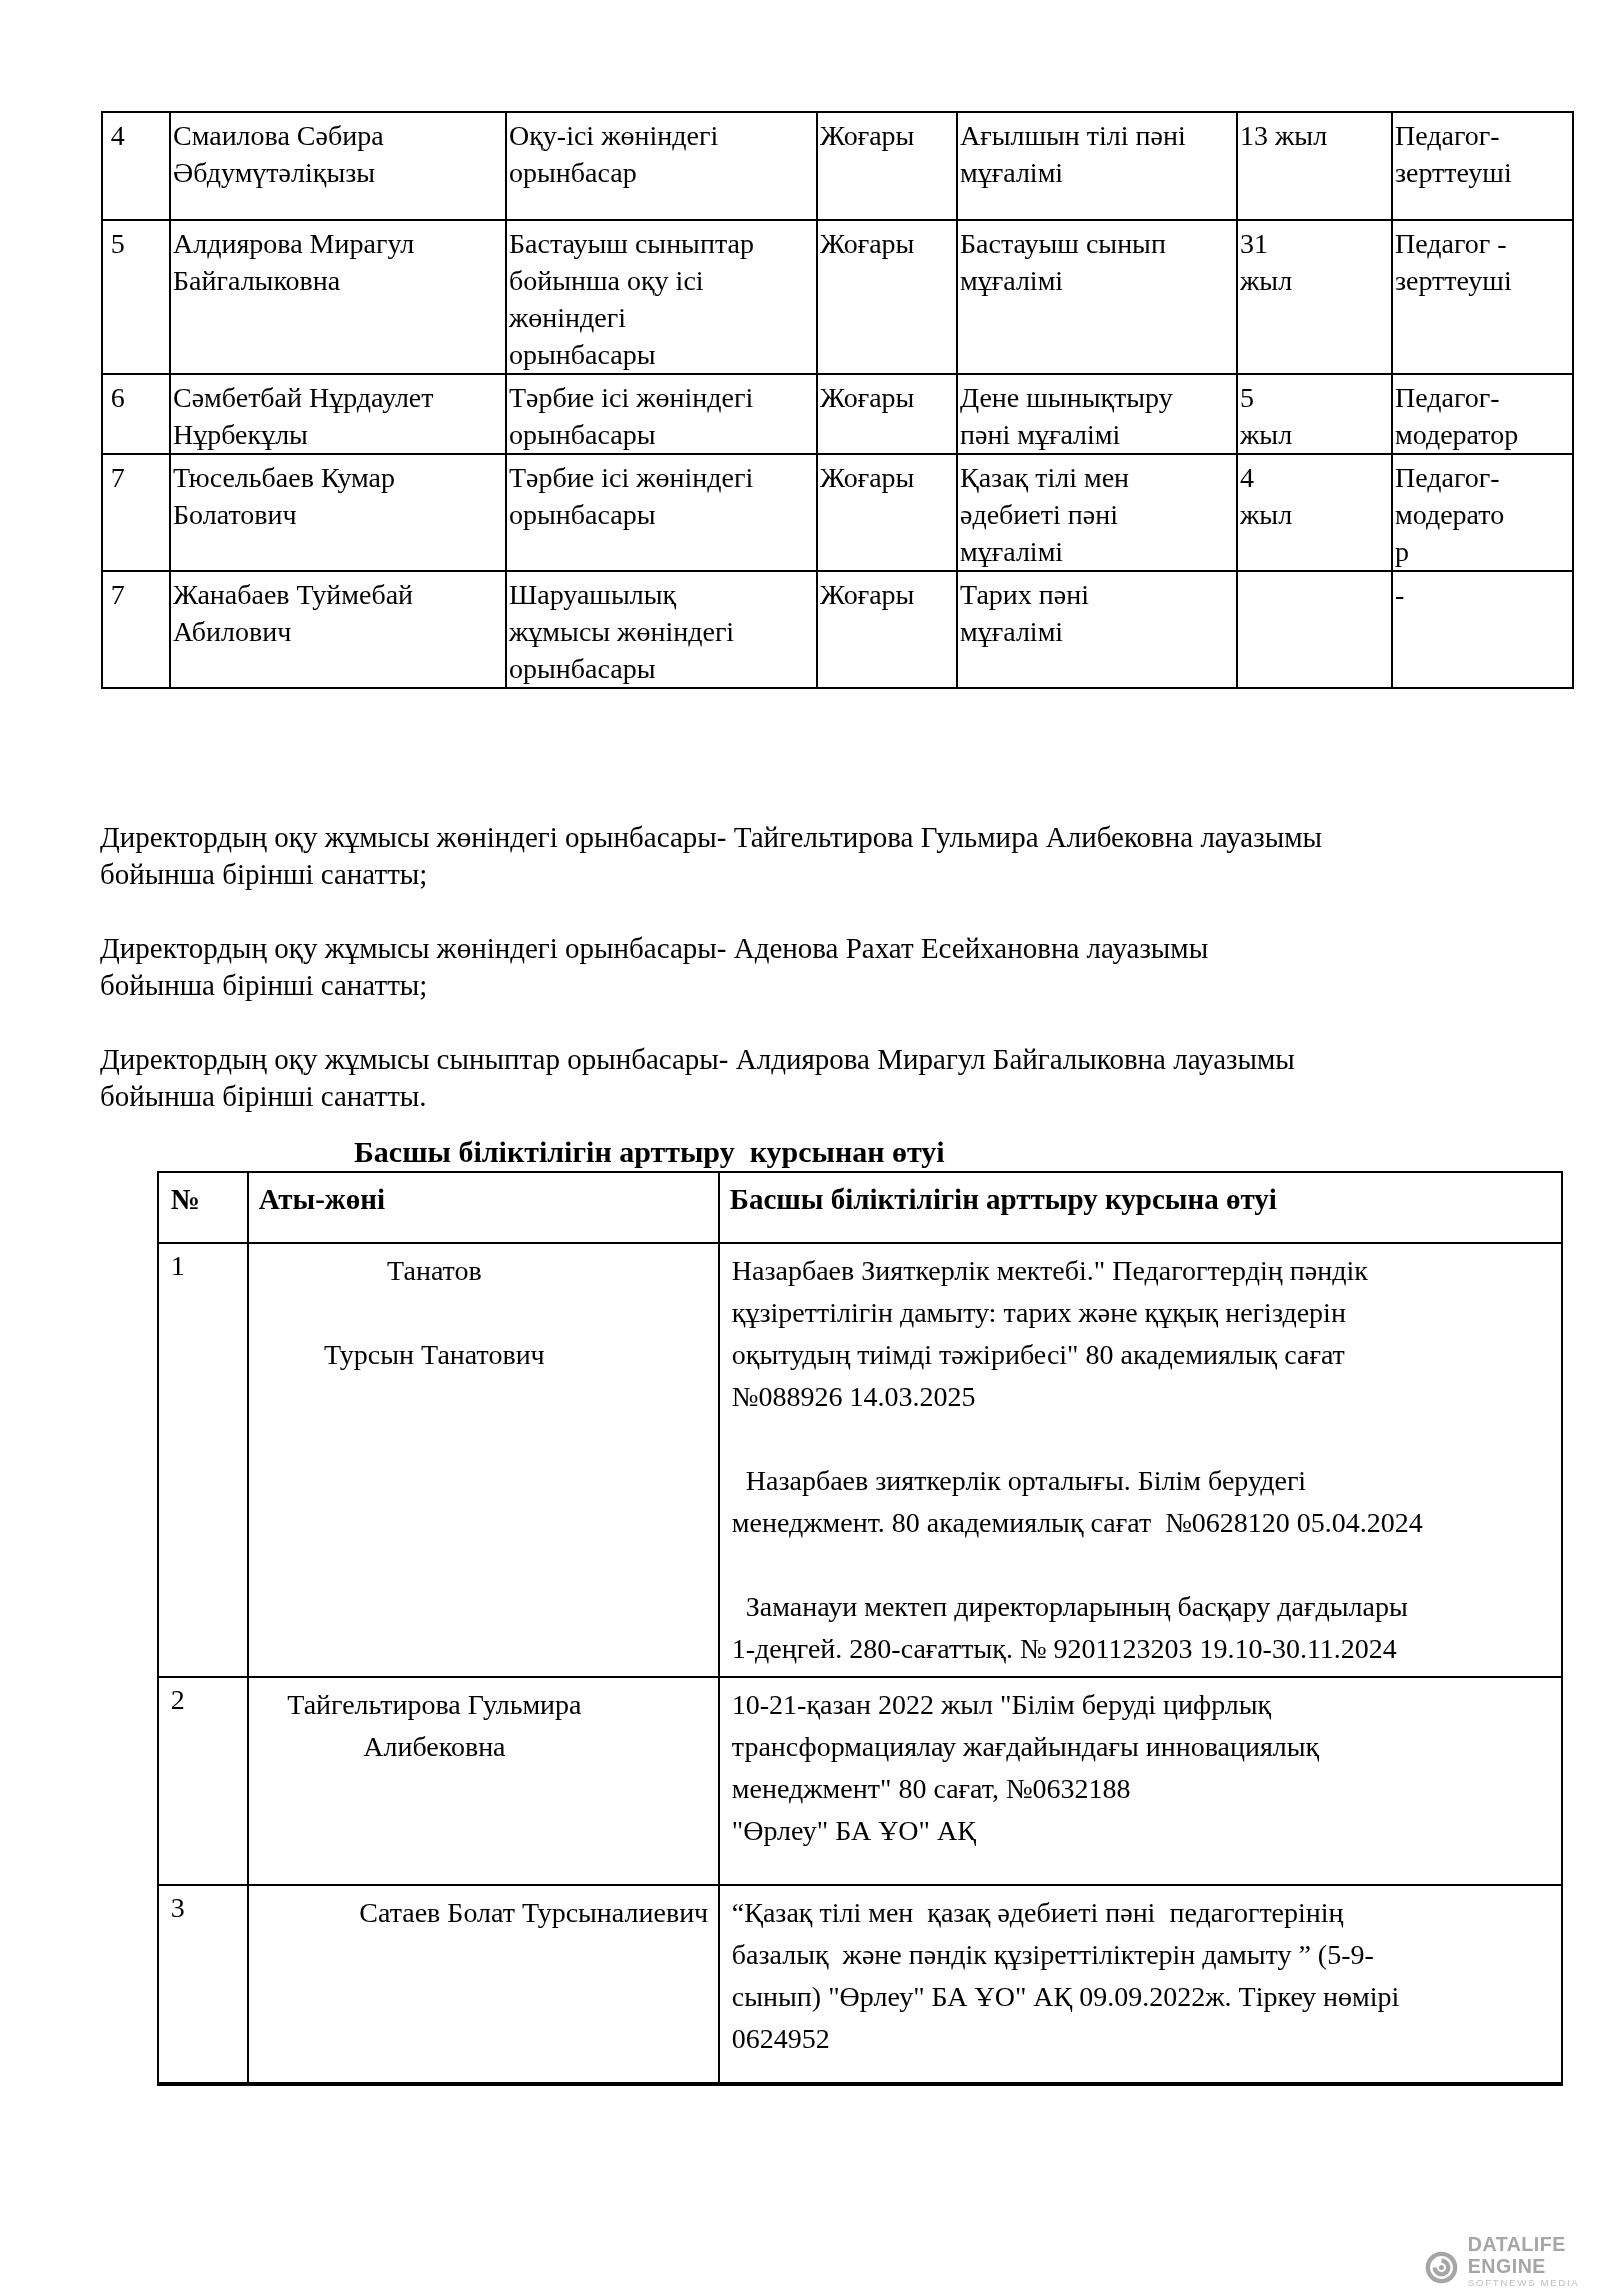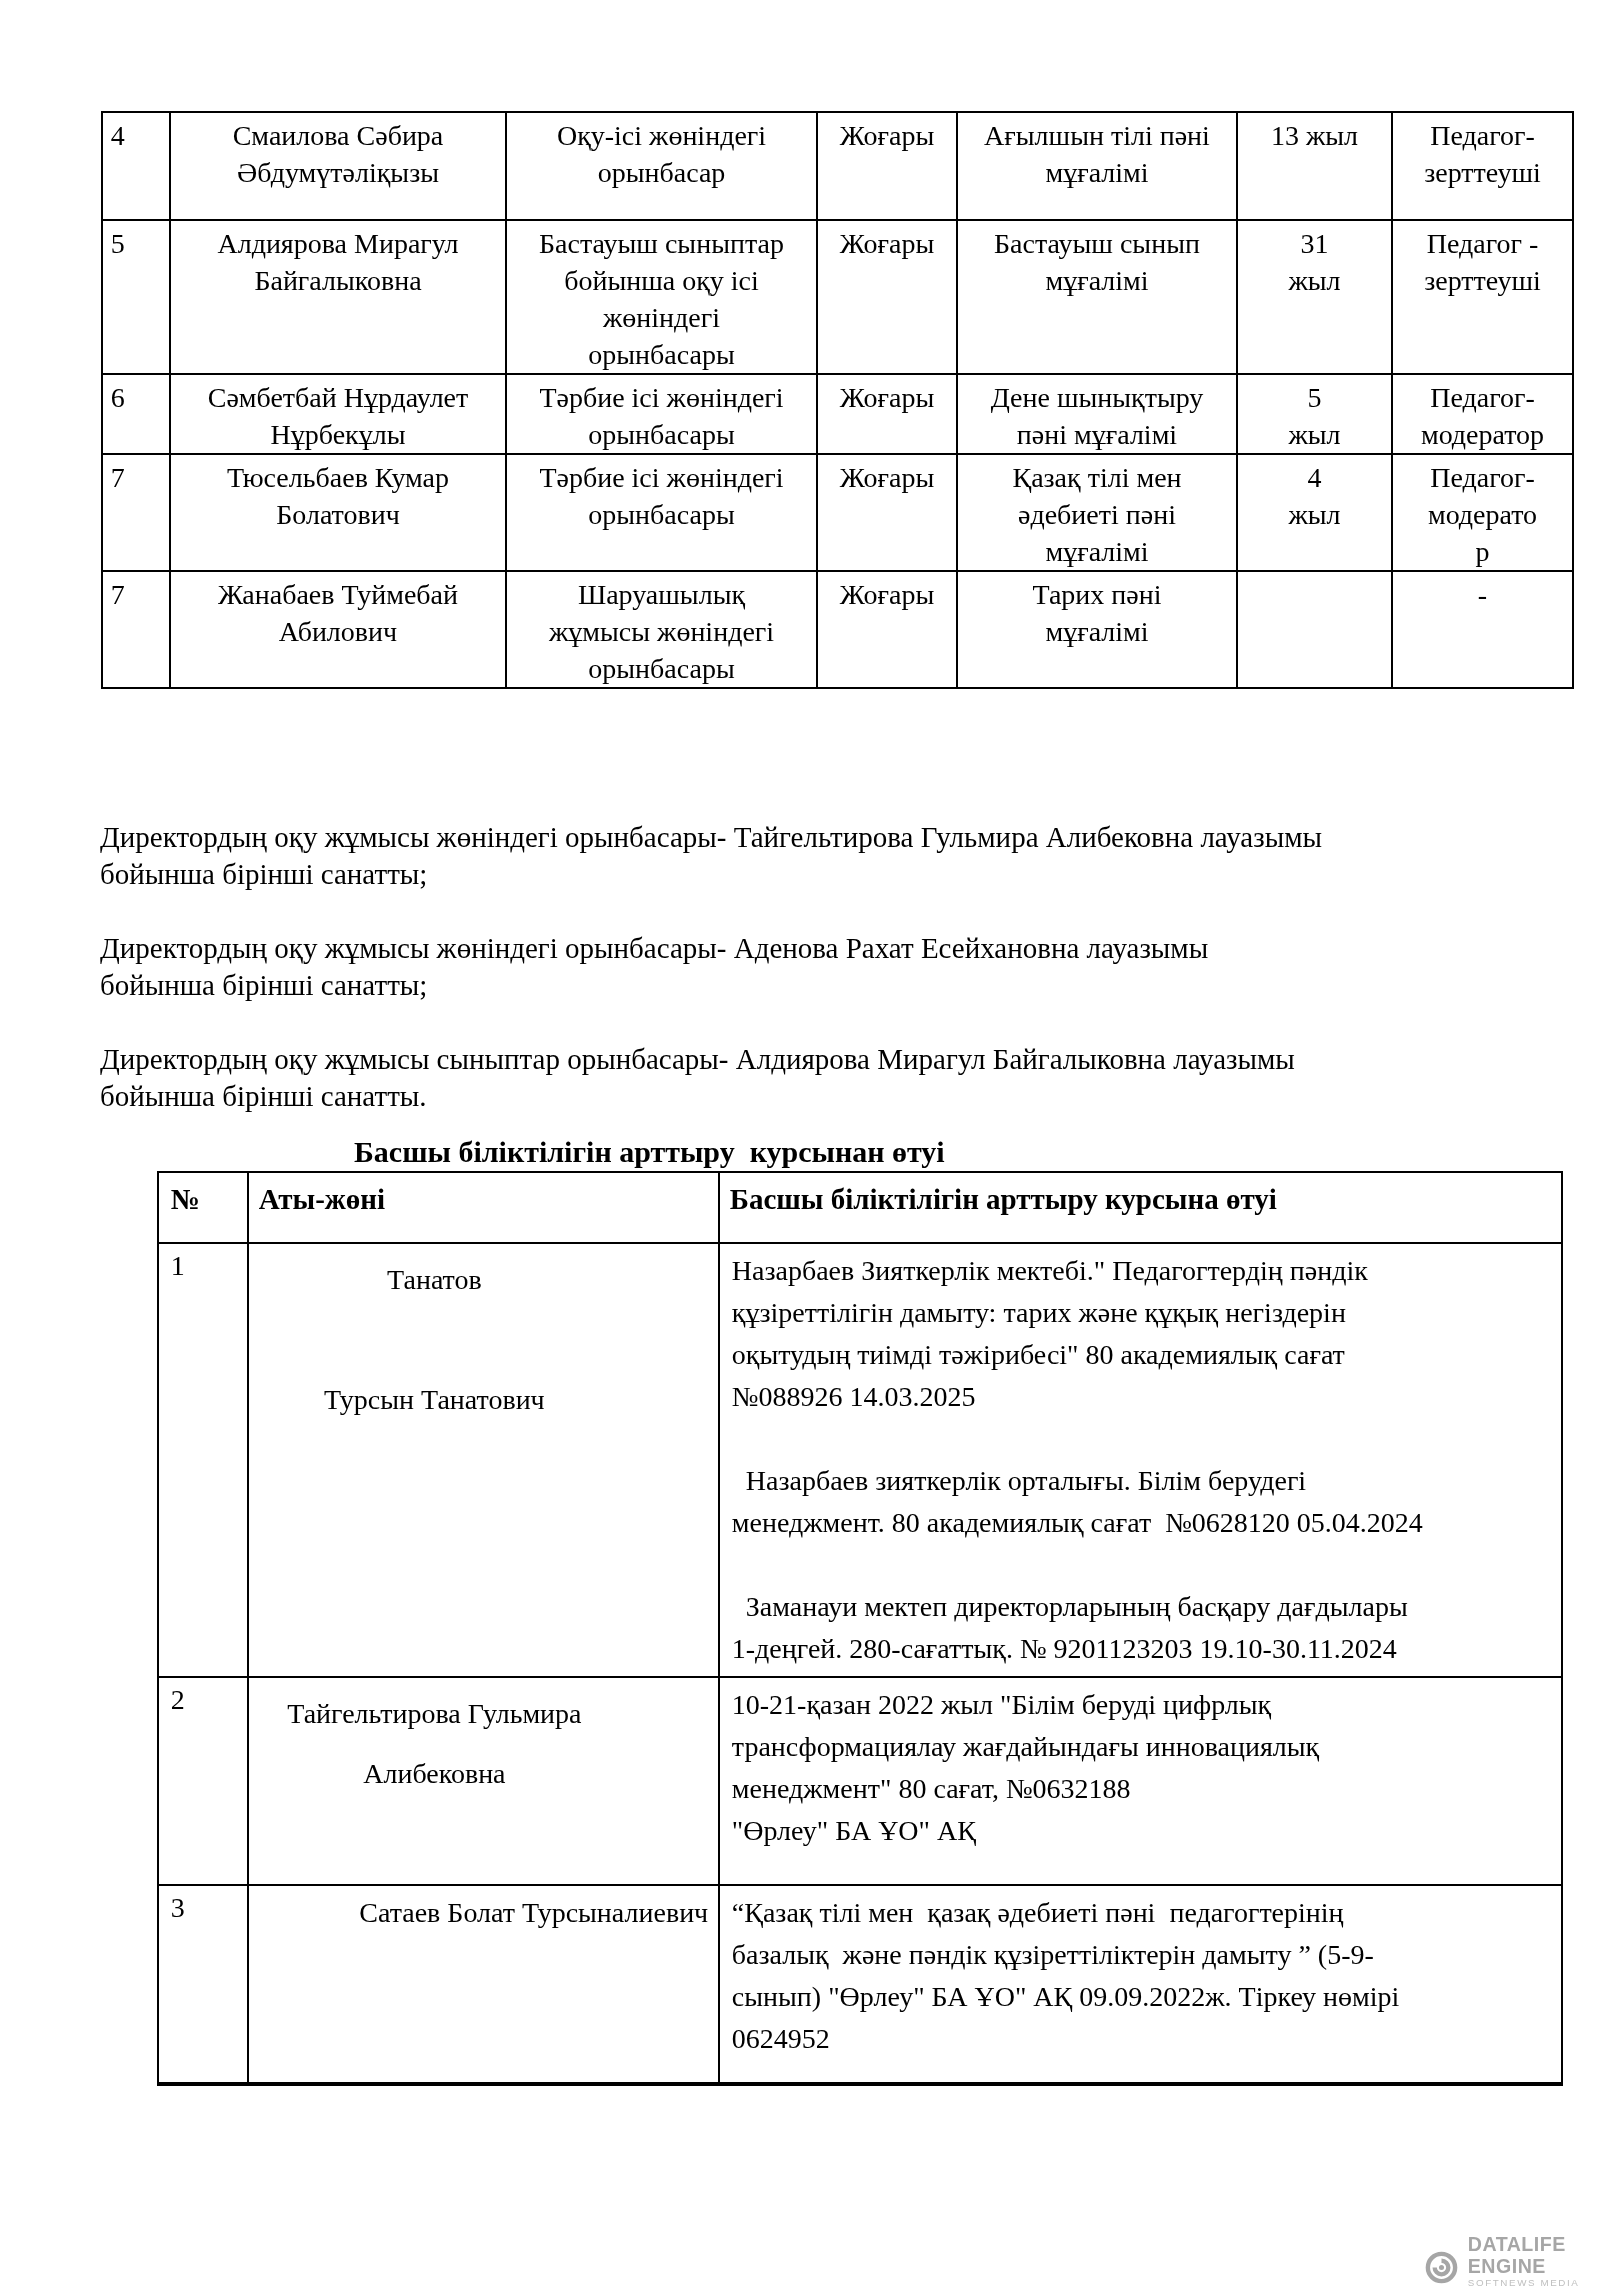--- a/index.html
+++ b/index.html
@@ -6,21 +6,21 @@
   .page {
     position:relative; width:1621px; height:2293px; background:#ffffff;
     font-family:"Liberation Serif", serif; color:#000; overflow:hidden;
   }
 
   table { border-collapse:collapse; table-layout:fixed; }
 
   
   .t1 { position:absolute; left:101px; top:111px; width:1471px; border:2.9px solid #000; }
   .t1 td {
-    border:2px solid #000; vertical-align:top; text-align:center;
+    border:2px solid #000; vertical-align:top; text-align:left;
     font-size:28px; line-height:37px; padding:3.9px 2px 0 2px;
     white-space:pre-line; overflow:hidden;
   }
   .t1 tr:not(:first-child) td { border-top:2.9px solid #000; }
   .t1 td.cnum { text-align:left; padding-left:7.8px; }
 
   
   .para {
     position:absolute; left:100px; top:782px; width:1451px;
     font-size:29px; line-height:37px; white-space:pre-line;
@@ -34,21 +34,21 @@
 
   
   .t2 { position:absolute; left:157px; top:1171px; width:1405px; border:2.9px solid #000; border-bottom:4.9px solid #000; }
   .t2 td {
     border:2px solid #000; vertical-align:top; text-align:left;
     font-size:28px; padding:5.9px 9.8px; overflow:hidden;
   }
   .t2 tr:not(:first-child) td { border-top:2.9px solid #000; }
   .t2 td.hdr { font-weight:bold; font-size:29px; padding-top:9.8px; }
   .t2 td.cnum { padding-left:11.8px; }
-  .t2 td.name-center { text-align:center; line-height:60px; white-space:pre-line; padding-right:108px; }
+  .t2 td.name-center { text-align:center; line-height:42px; white-space:pre-line; padding-right:108px; }
   .t2 td.name-left { text-align:right; line-height:42px; white-space:pre-line; }
   .t2 td.course { line-height:42px; white-space:pre-wrap; padding-left:11.8px; padding-right:3.9px; }
 
   
   .dle {
     position:absolute; left:1423px; top:2234px; display:flex; align-items:center; gap:7.8px;
     font-family:"Liberation Sans", sans-serif;
   }
   .dle-texts { display:flex; flex-direction:column; }
   .dle-title { font-size:19.6px; font-weight:bold; color:#a6a6a6; letter-spacing:0.5px; line-height:21.6px; }

